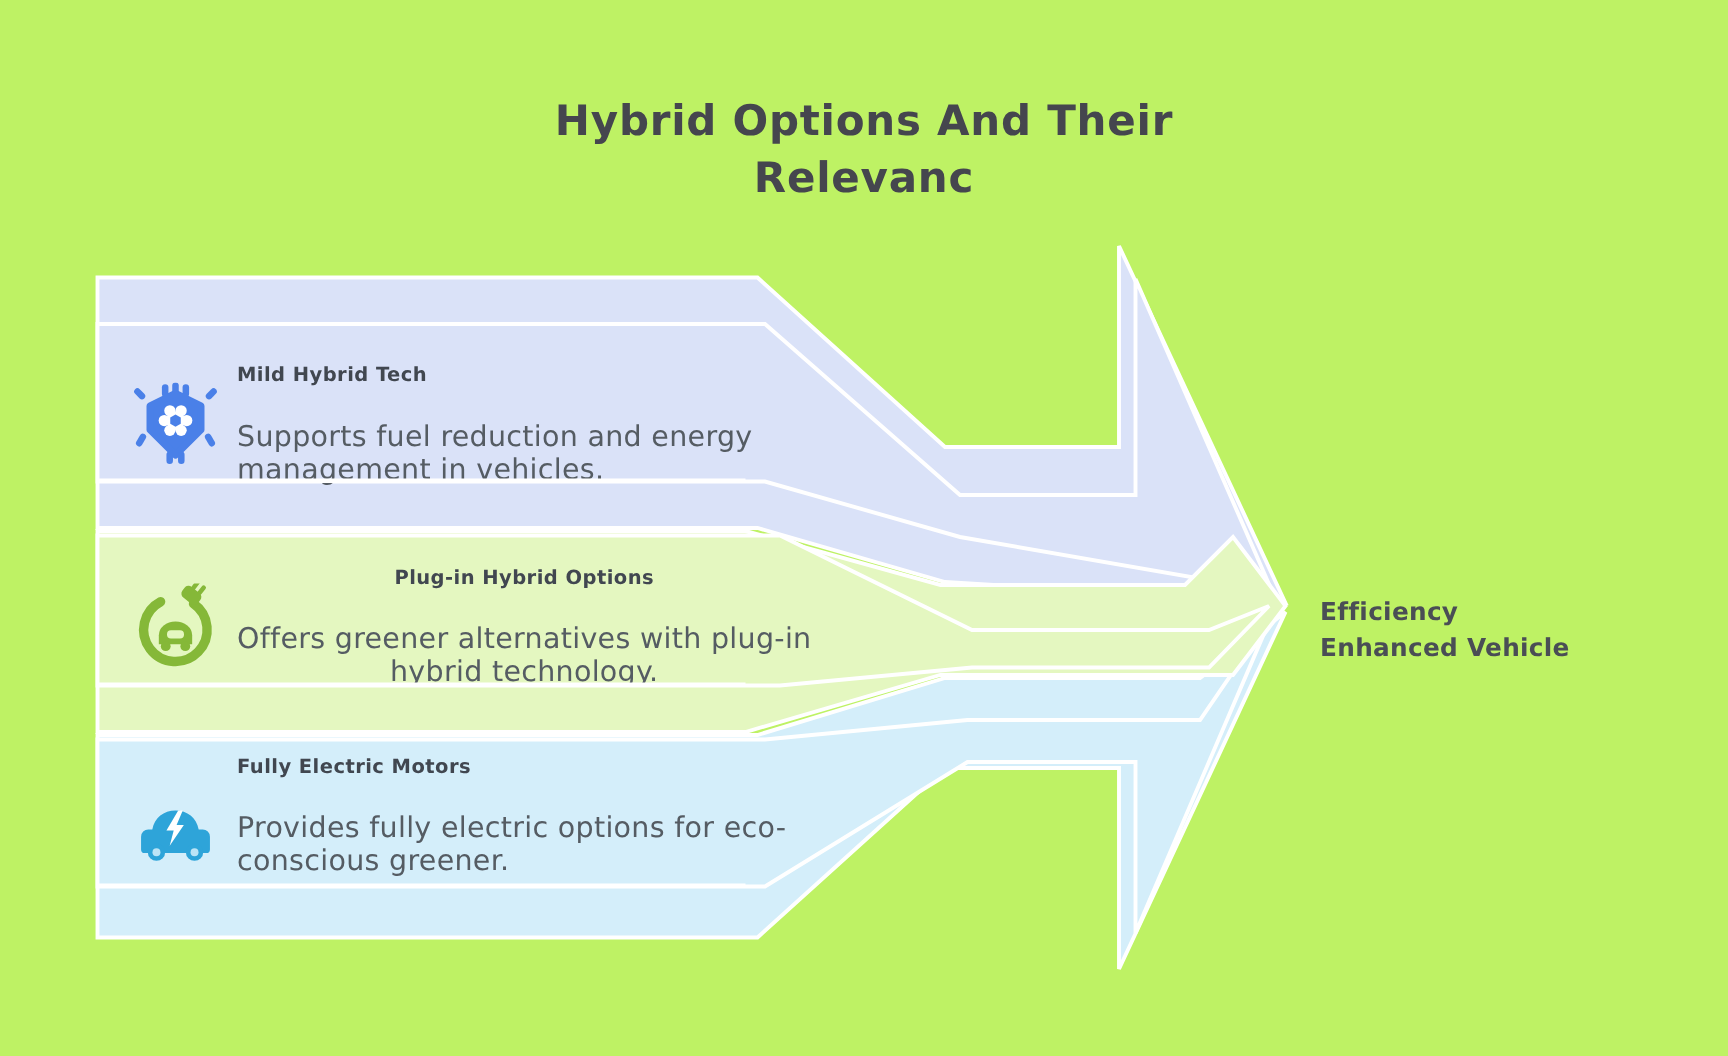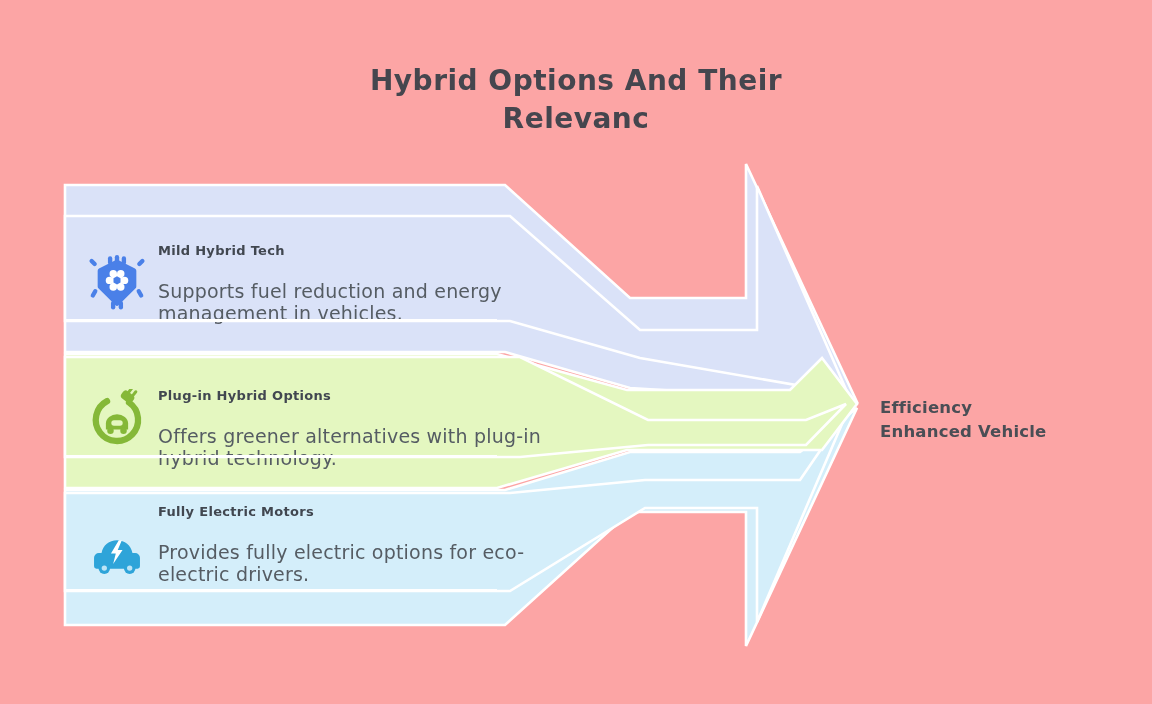--- a/index.html
+++ b/index.html
@@ -12,21 +12,21 @@
   .band-heading{font-size:13px;font-weight:bold;color:#414750;letter-spacing:.3px;}
   .band-body{font-size:19px;color:#555C63;line-height:22px;letter-spacing:.2px;}
   .icon-badge{position:absolute;left:88px;width:58px;height:58px;}
   .strike{position:absolute;left:66px;width:431px;height:3px;background:#ffffff;}
   .result-label{position:absolute;left:880px;top:396px;width:220px;
                 font-size:16.5px;font-weight:bold;color:#4A4E55;line-height:24px;letter-spacing:.2px;}
 </style>
 </head>
 <body style="background: rgb(63, 222, 144);">
 
-<div id="stage" style="background: #fca5a5;">
+<div id="stage" style="background: #bef264;">
 
   <svg id="shape-svg" width="1152" height="704" viewBox="0 0 1152 704">
     <g stroke="#FFFFFF" stroke-width="2.6" stroke-linejoin="miter">
 
       <path d="M65,185 H505 L630,298 H746 V164 L857,402 L630,388 L505,352 H65 Z" fill="#DAE2F8"></path>
       <path d="M65,216 H510 L640,330 H757 V186 L848,394 L640,358 L510,321 H65 Z" fill="#DAE2F8"></path>
 
       <path d="M65,490 H505 L630,452 H800 L857,408 L746,646 V512 H630 L505,625 H65 Z" fill="#D4EEFA"></path>
       <path d="M65,493 H510 L645,480 H800 L848,410 L757,622 V508 H645 L510,591 H65 Z" fill="#D4EEFA"></path>
 
@@ -84,21 +84,21 @@
         <rect x="27" y="3" width="11" height="7.5" rx="2.8"></rect>
         <rect x="29.6" y="-2" width="2.5" height="6" rx="1.2"></rect>
         <rect x="34" y="-2" width="2.5" height="6" rx="1.2"></rect>
       </g>
       <path d="M14.8,33.5 v-5 a9.2,7.6 0 0 1 18.4,0 v5 z" fill="#85B838"></path>
       <rect x="19.3" y="25.8" width="9.4" height="4.6" rx="2.2" fill="#E4F7C0"></rect>
       <circle cx="18.6" cy="34.6" r="2.7" fill="#85B838"></circle>
       <circle cx="29.4" cy="34.6" r="2.7" fill="#85B838"></circle>
     </svg>
   </div>
-  <div class="band-text" style="top:388px;">
+  <div class="band-text" style="top:378px;text-align:center;">
     <div class="band-heading">Plug-in Hybrid Options</div>
     <div class="band-body" style="margin-top:22px;">
       <div>Offers greener alternatives with plug-in</div>
       <div>hybrid technology.</div>
     </div>
   </div>
   <div class="strike" style="top:455px;"></div>
 
   <div class="icon-badge" style="top:524px;">
     <svg viewBox="0 0 48 48" width="58" height="58">
@@ -107,21 +107,21 @@
       <circle cx="13.5" cy="36.5" r="4.8" fill="#2EA4D9"></circle>
       <circle cx="13.5" cy="36.5" r="2.2" fill="#BCE4F6"></circle>
       <circle cx="34.5" cy="36.5" r="4.8" fill="#2EA4D9"></circle>
       <circle cx="34.5" cy="36.5" r="2.2" fill="#BCE4F6"></circle>
     </svg>
   </div>
   <div class="band-text" style="top:504px;">
     <div class="band-heading">Fully Electric Motors</div>
     <div class="band-body" style="margin-top:22px;">
       <div>Provides fully electric options for eco-</div>
-      <div>electric drivers.</div>
+      <div>conscious greener.</div>
     </div>
   </div>
   <div class="strike" style="top:589px;"></div>
 
   <div class="result-label">
     <div>Efficiency</div>
     <div>Enhanced Vehicle</div>
   </div>
 
 </div>

